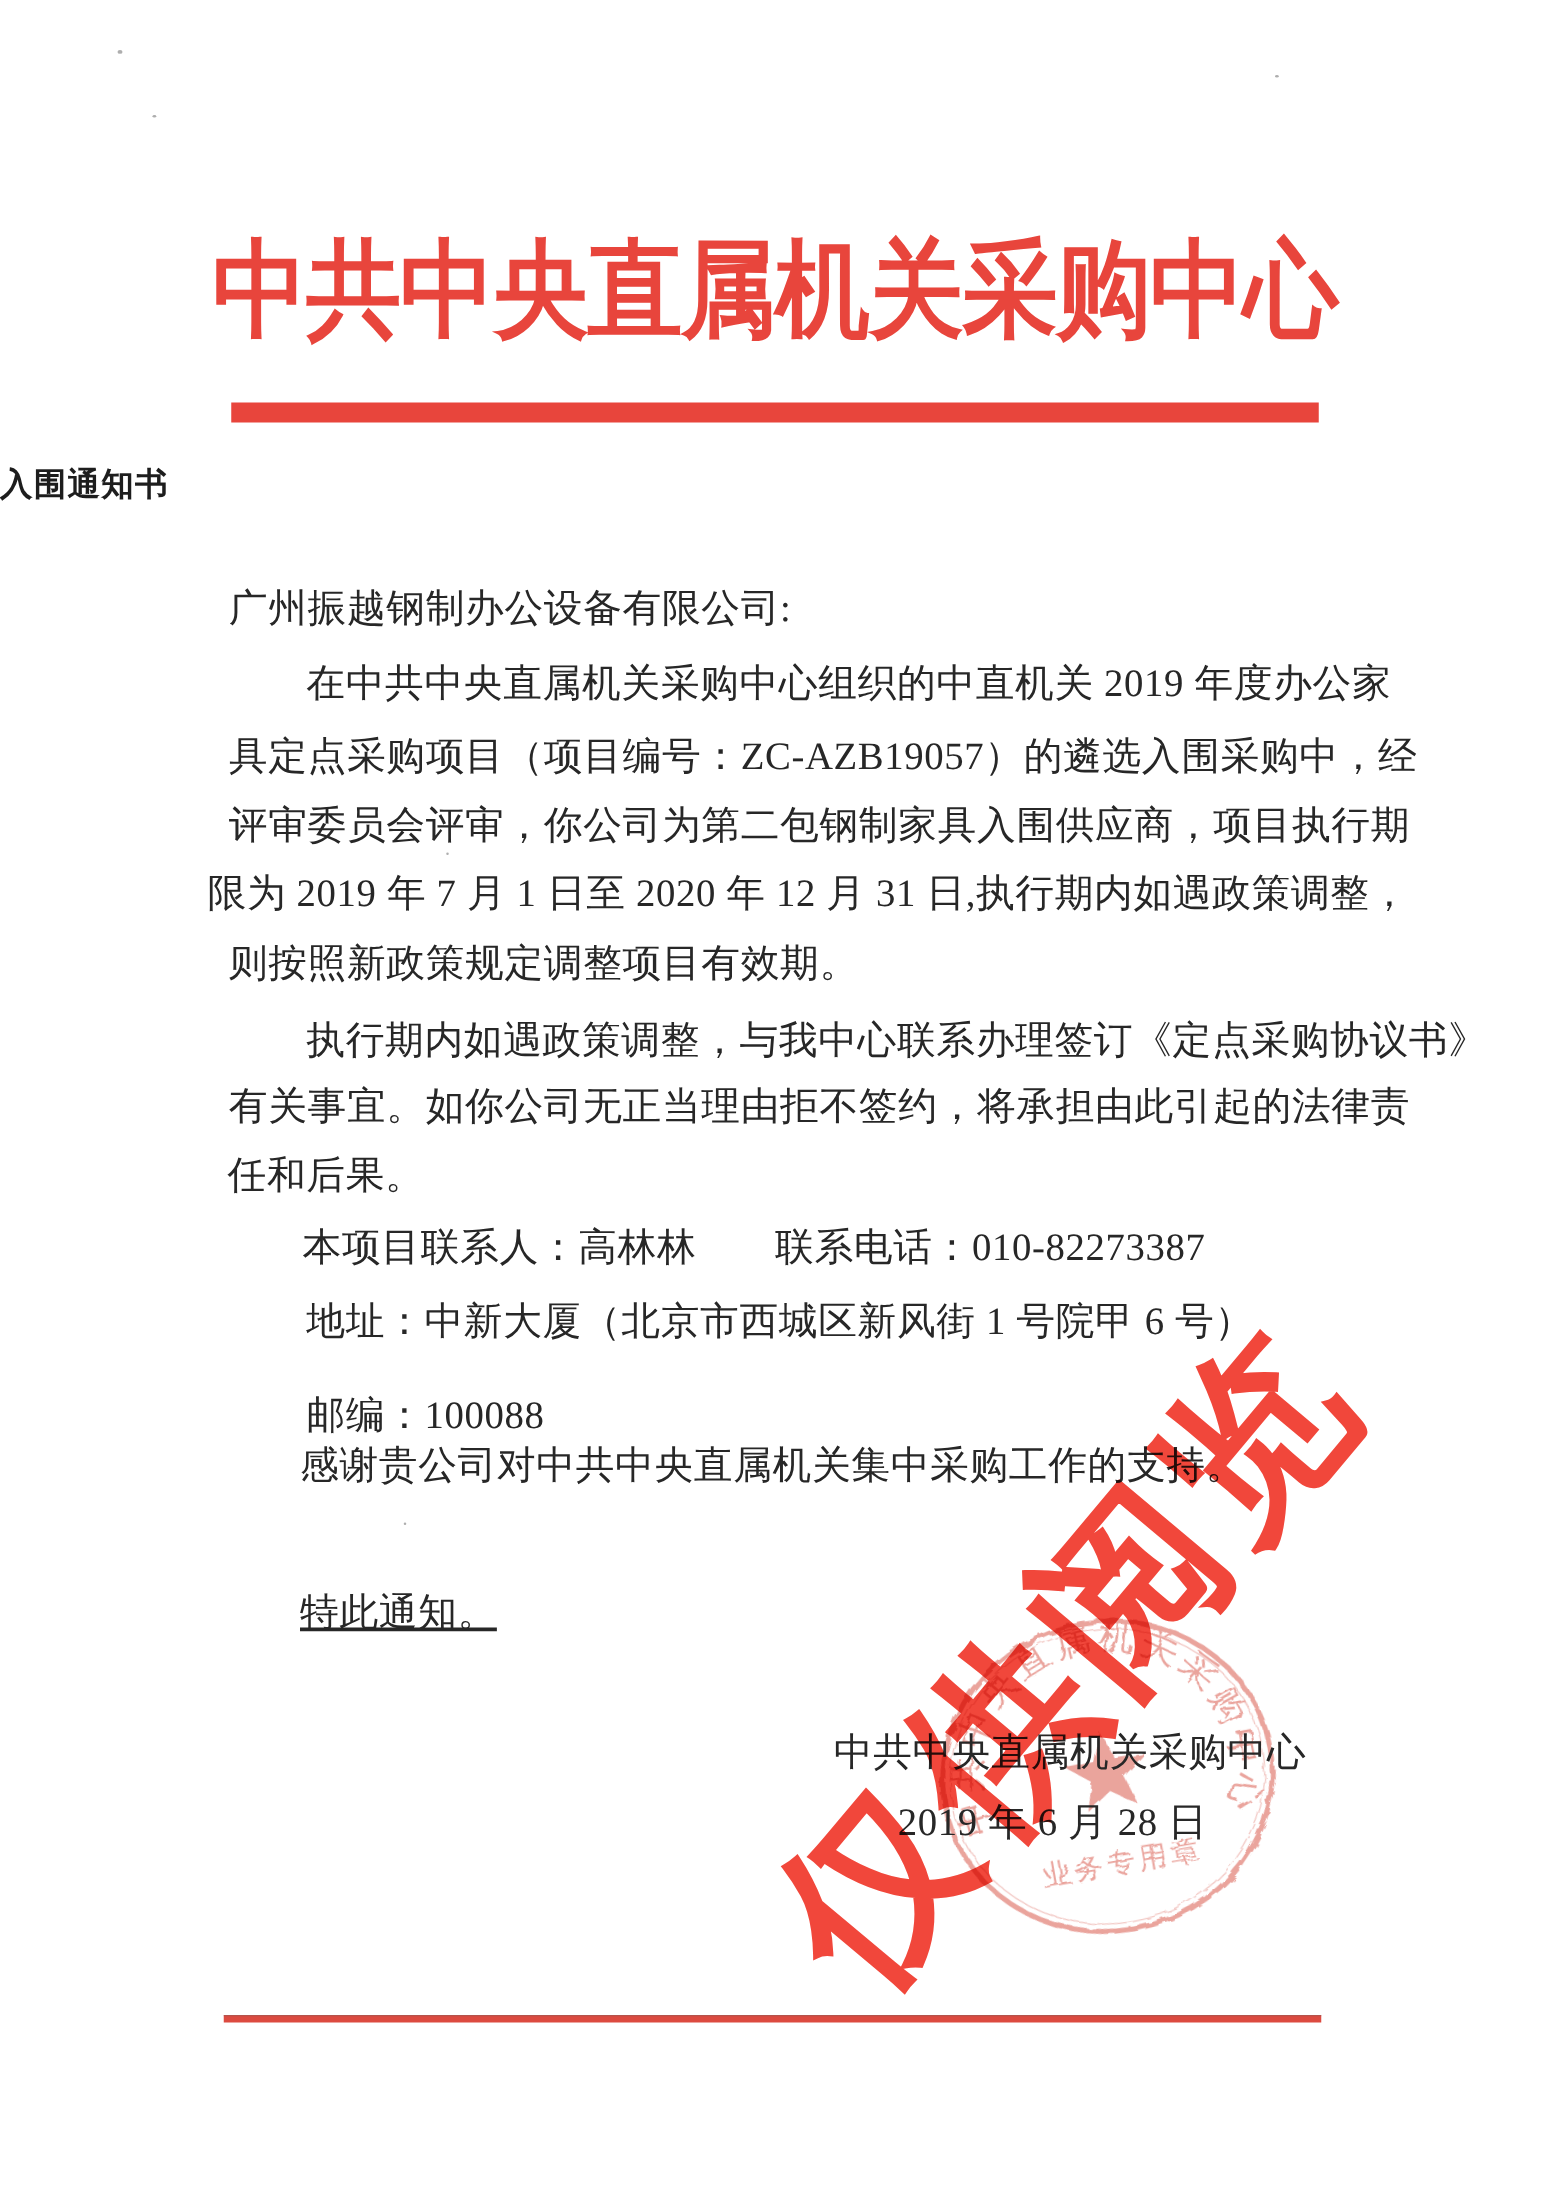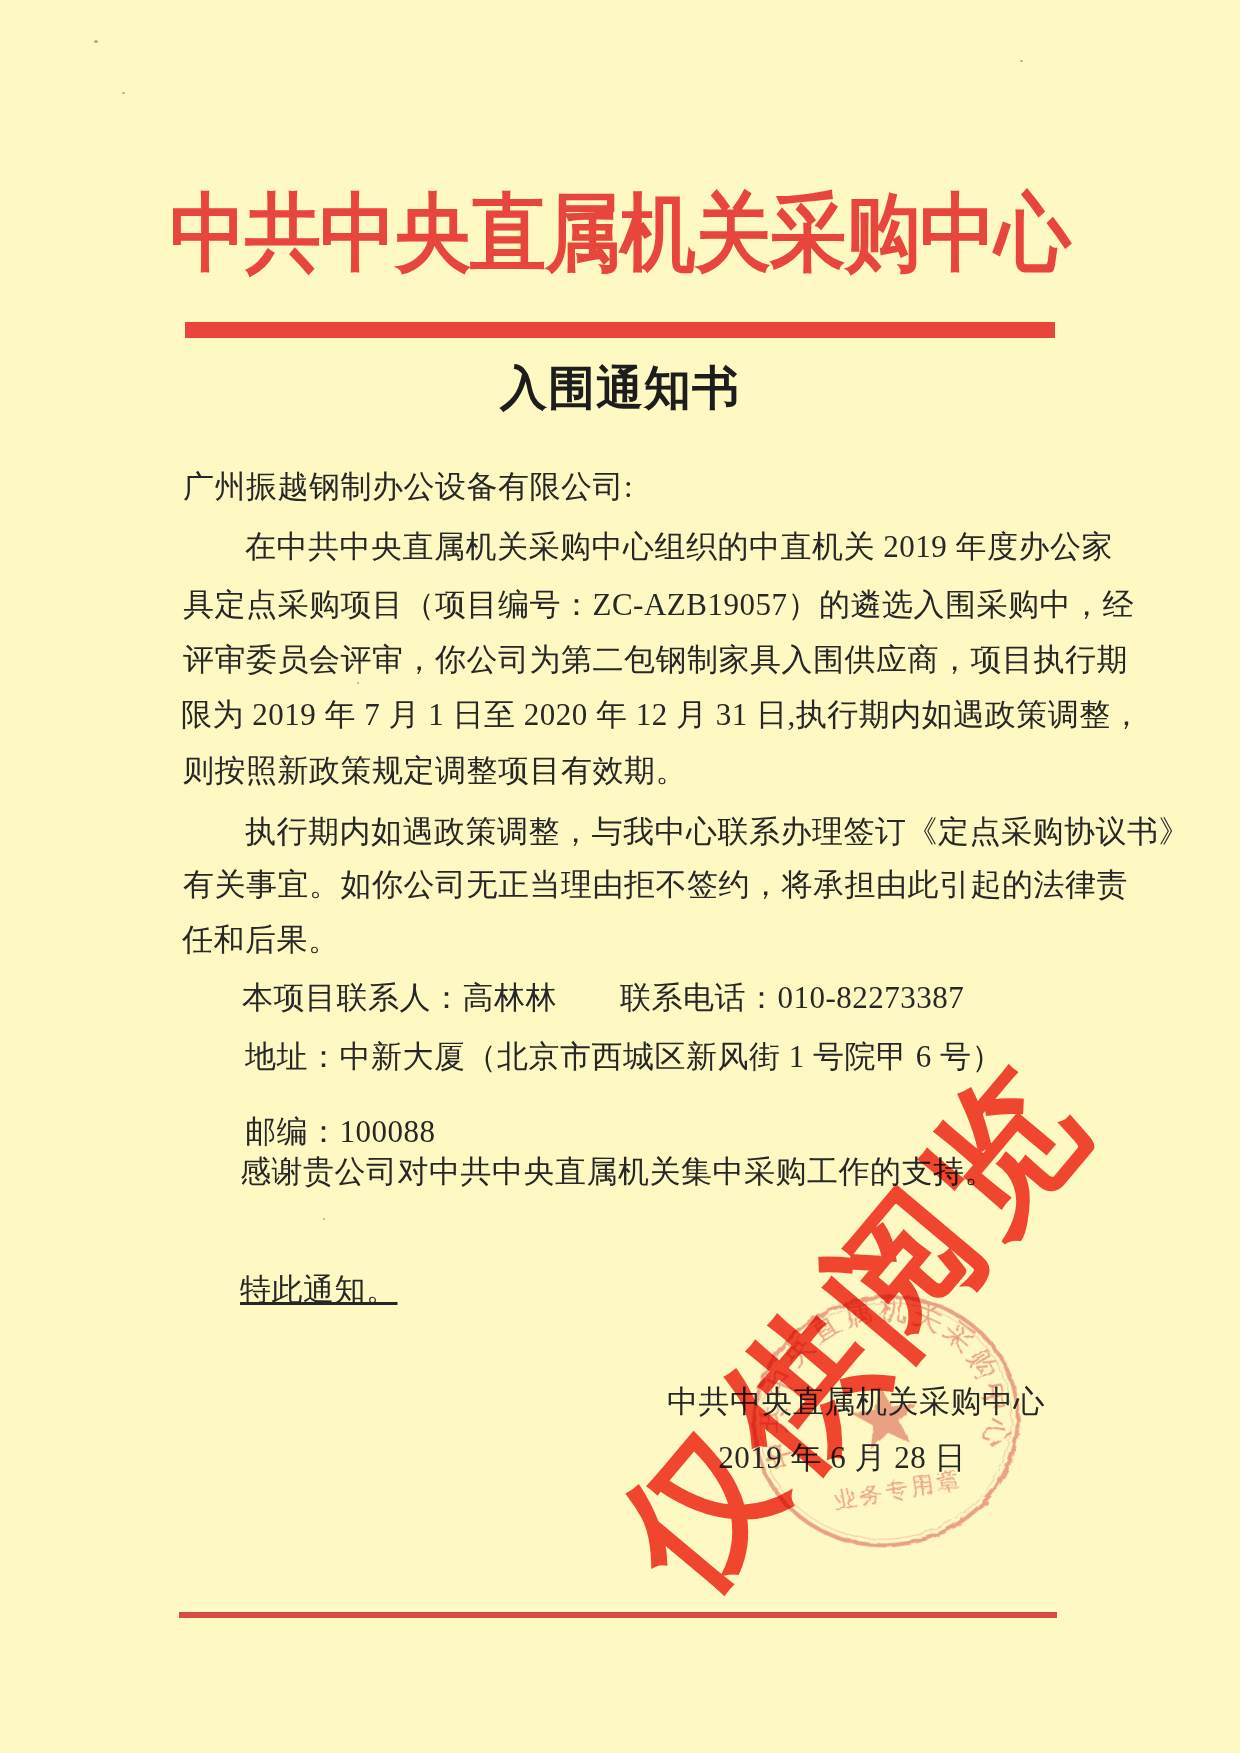--- a/index.html
+++ b/index.html
@@ -1,20 +1,20 @@
 <!DOCTYPE html>
 <html><head>
 <meta charset="utf-8">
 <style>
   html,body{margin:0;padding:0;background:#888;}
   .page{
     position:relative;
     width:1240px;height:1753px;
     margin:0 auto;
-    background:#fef9c3;
+    background:#ffffff;
     overflow:hidden;
     font-family:"Liberation Serif","DejaVu Serif",serif;
     color:#272727;
   }
   
   .letterhead{
     position:absolute;left:0;right:0;top:181px;
     text-align:center;
     font-size:76px;font-weight:bold;line-height:92px;
     color:#e8453c;
@@ -22,39 +22,38 @@
     transform:scaleY(1.12);transform-origin:50% 0;
     white-space:nowrap;
   }
   .header-divider{
     position:absolute;left:185px;top:322px;
     width:870px;height:16px;
     background:#e8453c;
   }
   .doc-title{
     position:absolute;left:0;right:0;top:367px;
-    text-align:center;
-    font-size:47px;font-weight:bold;line-height:42px;
+    font-size:26px;font-weight:bold;line-height:42px;
     letter-spacing:1px;
     color:#1d1d1d;
     white-space:nowrap;
   }
   
   .line{
     position:absolute;
     font-size:31px;line-height:34px;
     letter-spacing:0.5px;
     white-space:nowrap;
     z-index:2;
   }
   .l-recipient{left:183px;top:470px;text-align:center;}
   .l-p1l1{left:245px;top:530px;}
   .l-p1l2{left:183px;top:588px;}
   .l-p1l3{left:183px;top:643px;}
-  .l-p1l4{left:181px;top:698px;}
+  .l-p1l4{left:166px;top:698px;}
   .l-p1l5{left:183px;top:754px;}
   .l-p2l1{left:245px;top:815px;}
   .l-p2l2{left:183px;top:868px;}
   .l-p2l3{left:182px;top:923px;}
   .l-contact-person{left:242px;top:981px;font-family:Liberation Serif, serif;}
   .l-contact-phone{left:620px;top:981px;}
   .l-address{left:245px;top:1040px;}
   .l-postal{left:245px;top:1091px;margin-top:24px;}
   .l-thanks{left:240px;top:1155px;}
   .l-closing{left:240px;top:1273px;text-decoration:underline;}

